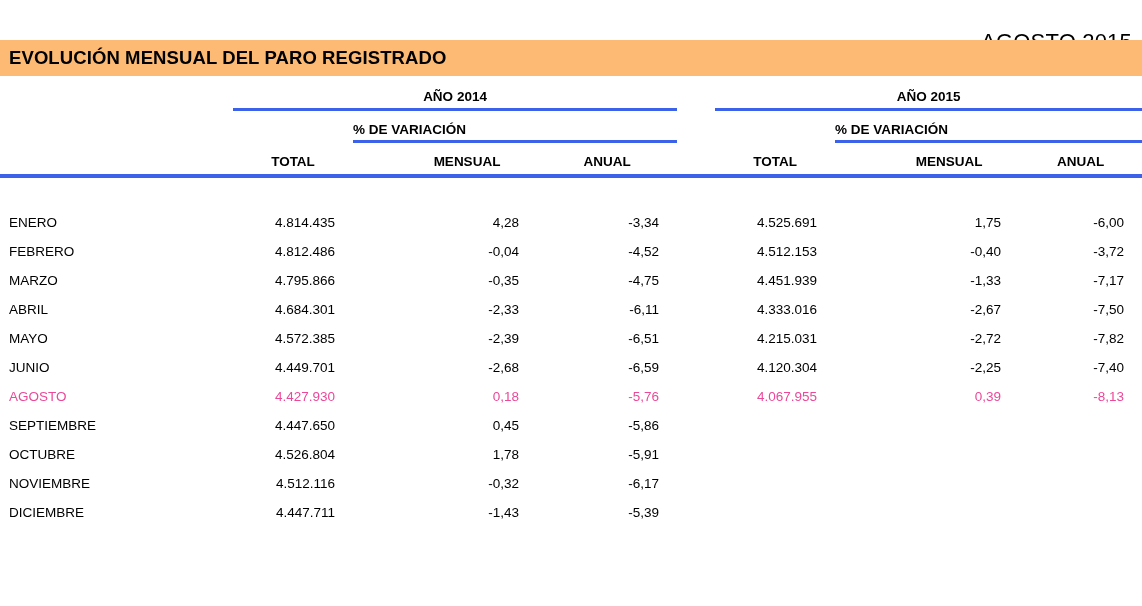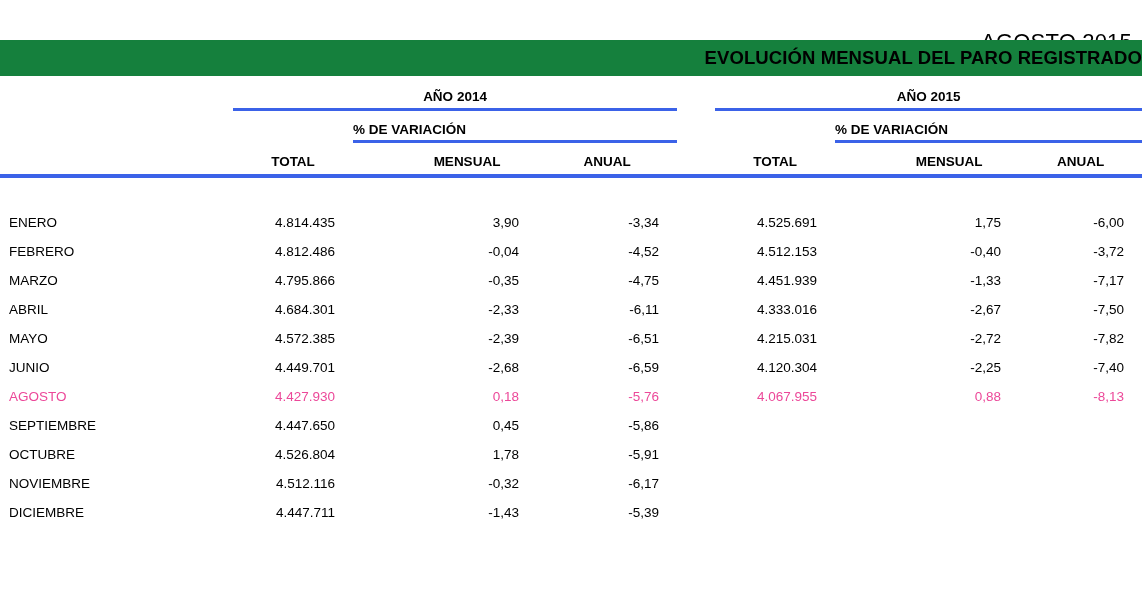--- a/index.html
+++ b/index.html
@@ -37,24 +37,23 @@
     margin-top: 46px;
   }
 
   
   .title-banner {
     position: absolute;
     top: 40px;
     left: 0;
     width: 1142px;
     height: 36px;
-    background: #15803d;
+    background: #fdba74;
     display: flex;
     align-items: center;
-    justify-content: flex-end;
   }
   .title-banner-text {
     font-size: 18.5px;
     font-weight: bold;
     color: #000;
     padding-left: 9px;
     letter-spacing: 0.1px;
     white-space: nowrap;
   }
 
@@ -228,21 +227,21 @@
         <col class="c-total2">
         <col class="c-gap-b">
         <col class="c-mens2">
         <col class="c-anual2">
     </colgroup>
     <tbody id="rows-body">
         <tr class="data-row">
           <td class="month">ENERO</td>
           <td class="num-total">4.814.435</td>
           <td></td>
-          <td class="num">3,90</td>
+          <td class="num">4,28</td>
           <td class="num">-3,34</td>
           <td></td>
           <td class="num-total">4.525.691</td>
           <td></td>
           <td class="num">1,75</td>
           <td class="num">-6,00</td>
         </tr>
         <tr class="data-row">
           <td class="month">FEBRERO</td>
           <td class="num-total">4.812.486</td>
@@ -305,21 +304,21 @@
         </tr>
         <tr class="data-row hl">
           <td class="month">AGOSTO</td>
           <td class="num-total">4.427.930</td>
           <td></td>
           <td class="num">0,18</td>
           <td class="num">-5,76</td>
           <td></td>
           <td class="num-total">4.067.955</td>
           <td></td>
-          <td class="num">0,88</td>
+          <td class="num">0,39</td>
           <td class="num">-8,13</td>
         </tr>
         <tr class="data-row">
           <td class="month">SEPTIEMBRE</td>
           <td class="num-total">4.447.650</td>
           <td></td>
           <td class="num">0,45</td>
           <td class="num">-5,86</td>
           <td></td>
           <td class="num-total"></td>

